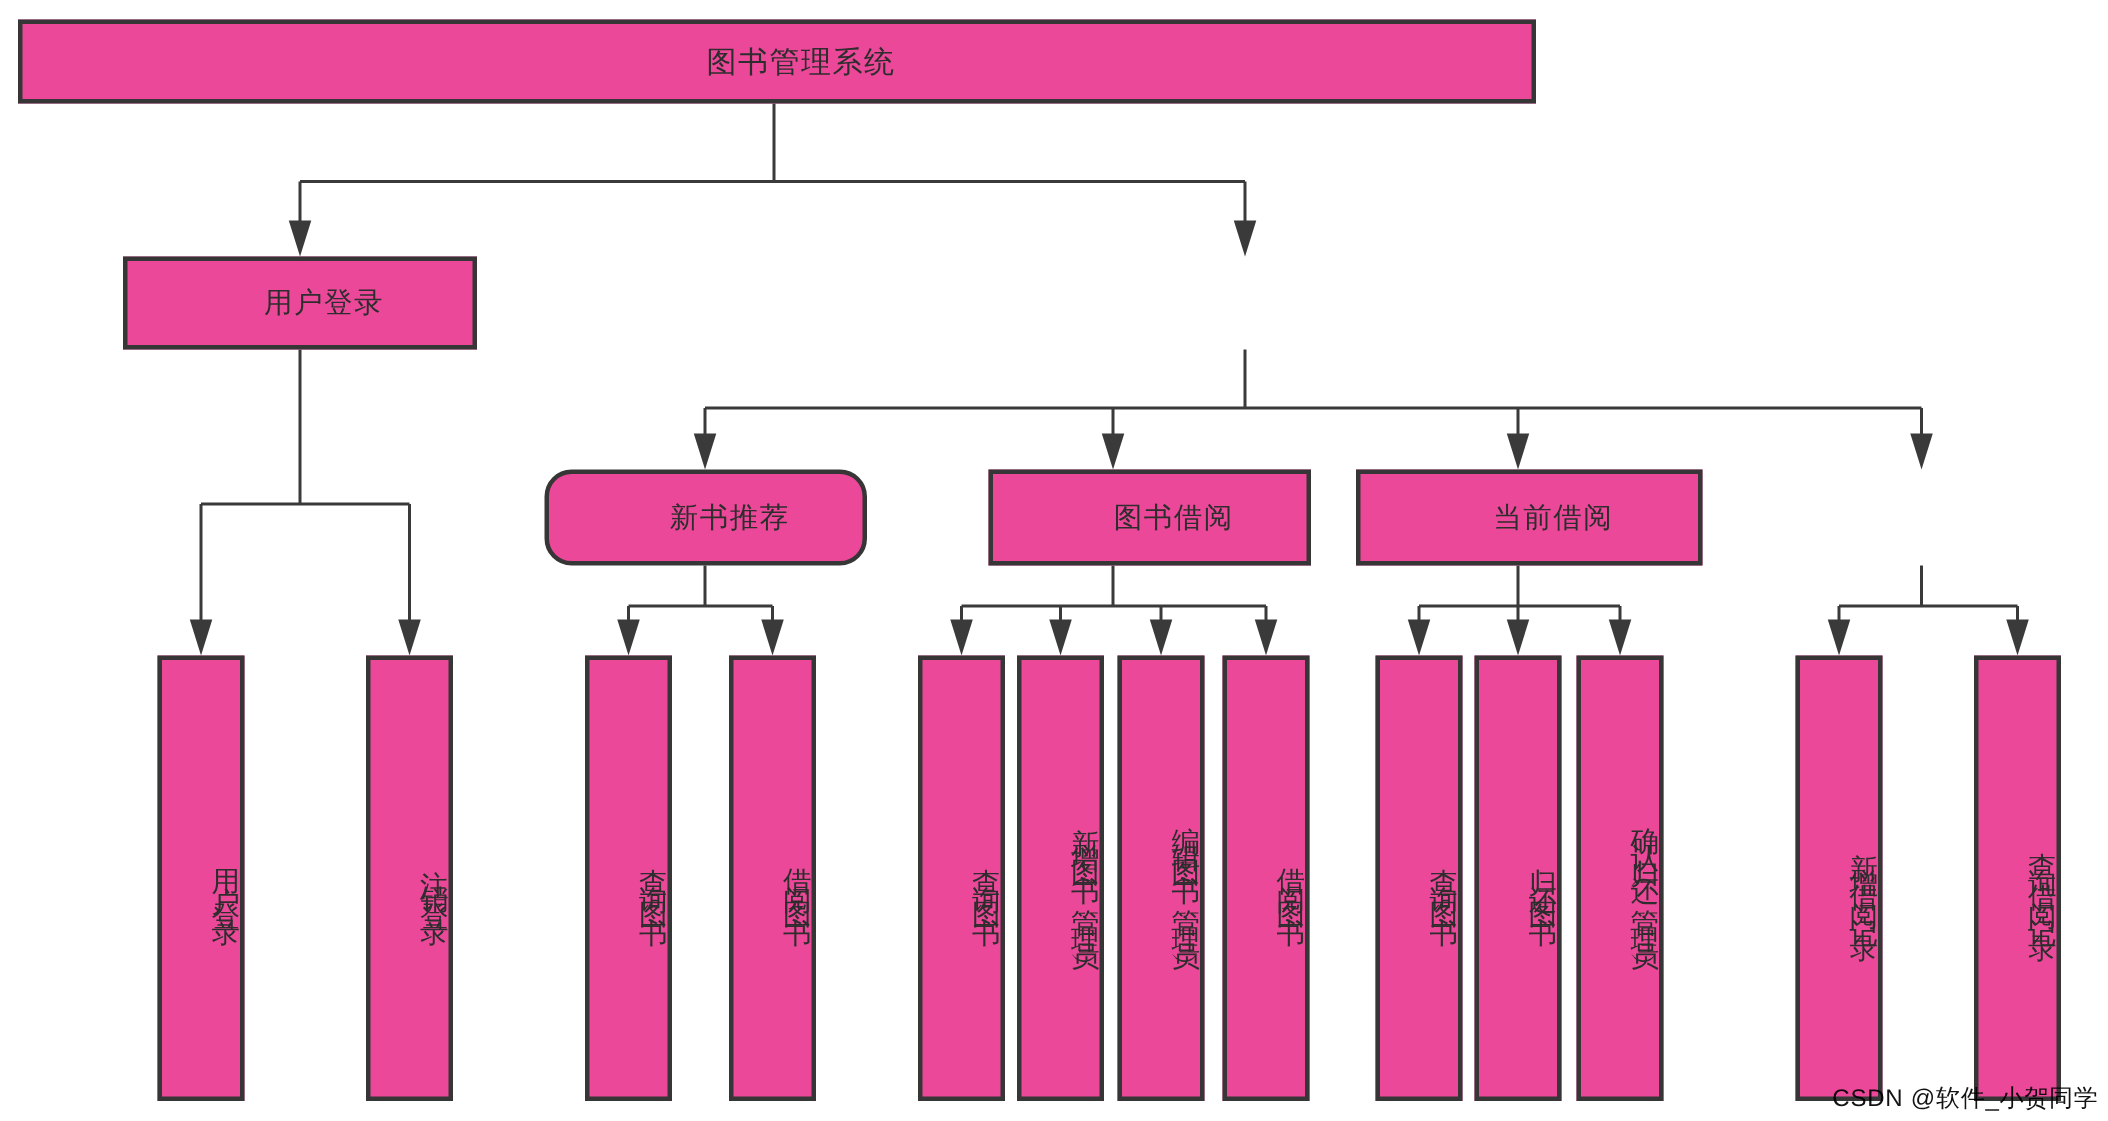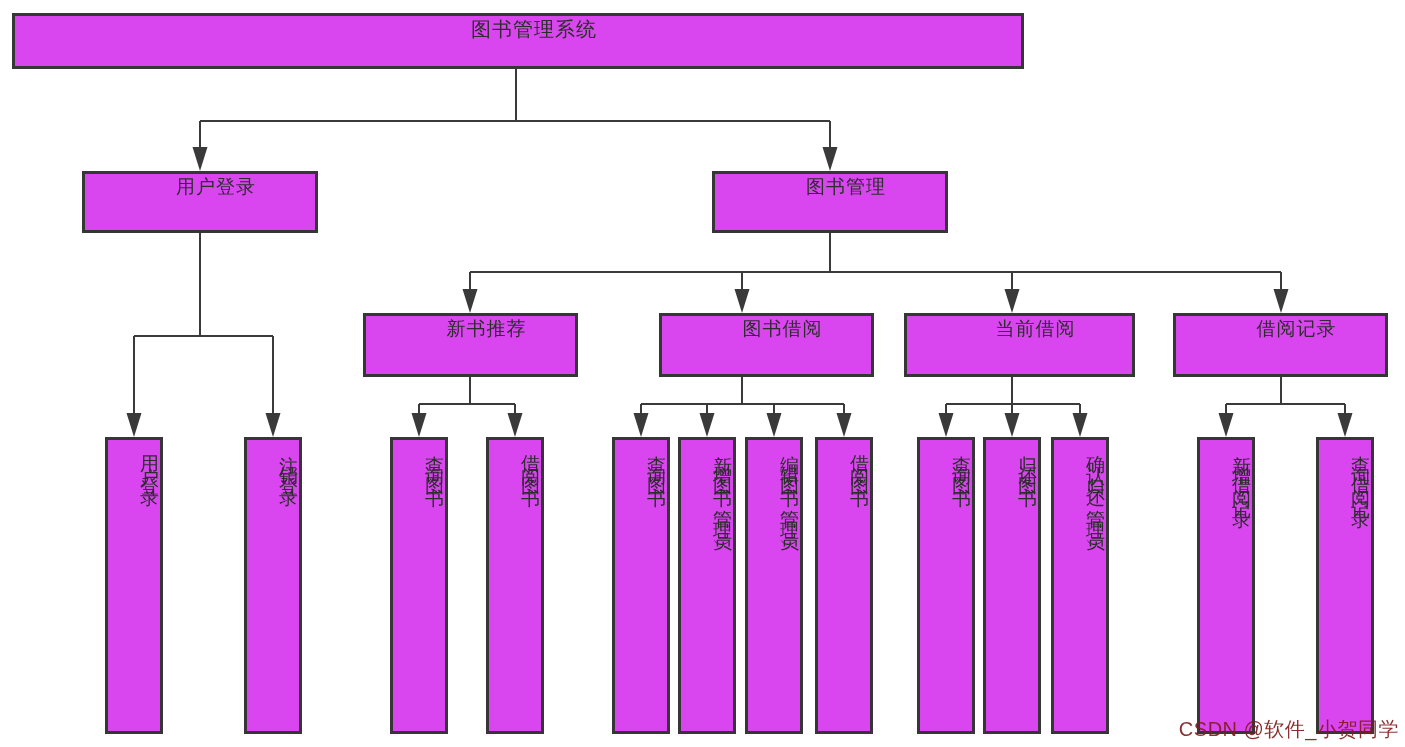--- a/index.html
+++ b/index.html
@@ -20,23 +20,23 @@
       position: absolute;
       left: 0;
       top: 0;
       z-index: 0;
       pointer-events: none;
     }
     .box {
       position: absolute;
       box-sizing: border-box;
       border: 3px solid #363636;
-      background: #d946ef;
+      background: #ec4899;
       display: flex;
-      align-items: flex-start;
+      align-items: center;
       justify-content: center;
       z-index: 1;
       padding-left: 32px;
     }
     .hbox {
       font-size: 19px;
       letter-spacing: 1px;
       white-space: nowrap;
     }
     .rootbox {
@@ -47,22 +47,22 @@
       text-orientation: mixed;
       font-size: 19px;
       line-height: 1;
       letter-spacing: 11px;
       white-space: nowrap;
     }
     .watermark {
       position: absolute;
       right: 6px;
       bottom: 4px;
-      font-size: 20px;
-      color: #7f1d1d;
+      font-size: 16px;
+      color: #000000;
       letter-spacing: 0.5px;
       z-index: 2;
       opacity: 0.92;
       white-space: nowrap;
     }
   </style>
 </head>
 <body>
 
 <div class="canvas">
@@ -99,35 +99,29 @@
     </g>
   </svg>
 
   <div class="box hbox rootbox" style="left:12px; top:13px; width:1012px; height:56px;">
     <span>图书管理系统</span>
   </div>
 
   <div class="box hbox" style="left:82px; top:171px; width:236px; height:62px;">
     <span>用户登录</span>
   </div>
-  <div class="box hbox" style="left:712px; top:171px; width:236px; height:62px;">
-    <span>图书管理</span>
-  </div>
 
-  <div class="box hbox" style="left:363px; top:313px; width:215px; height:64px;">
+  <div class="box hbox" style="left:363px; top:313px; width:215px; height:64px;border-radius:18px;">
     <span>新书推荐</span>
   </div>
   <div class="box hbox" style="left:635px; top:313px; width:215px; height:64px;margin-left:24px;">
     <span>图书借阅</span>
   </div>
   <div class="box hbox" style="left:904px; top:313px; width:231px; height:64px;">
     <span>当前借阅</span>
-  </div>
-  <div class="box hbox" style="left:1173px; top:313px; width:215px; height:64px;">
-    <span>借阅记录</span>
   </div>
 
   <div class="box vbox" style="left:105px; top:437px; width:58px; height:297px;">
     <span>用户登录</span>
   </div>
   <div class="box vbox" style="left:244px; top:437px; width:58px; height:297px;">
     <span>注销登录</span>
   </div>
 
   <div class="box vbox" style="left:390px; top:437px; width:58px; height:297px;">

